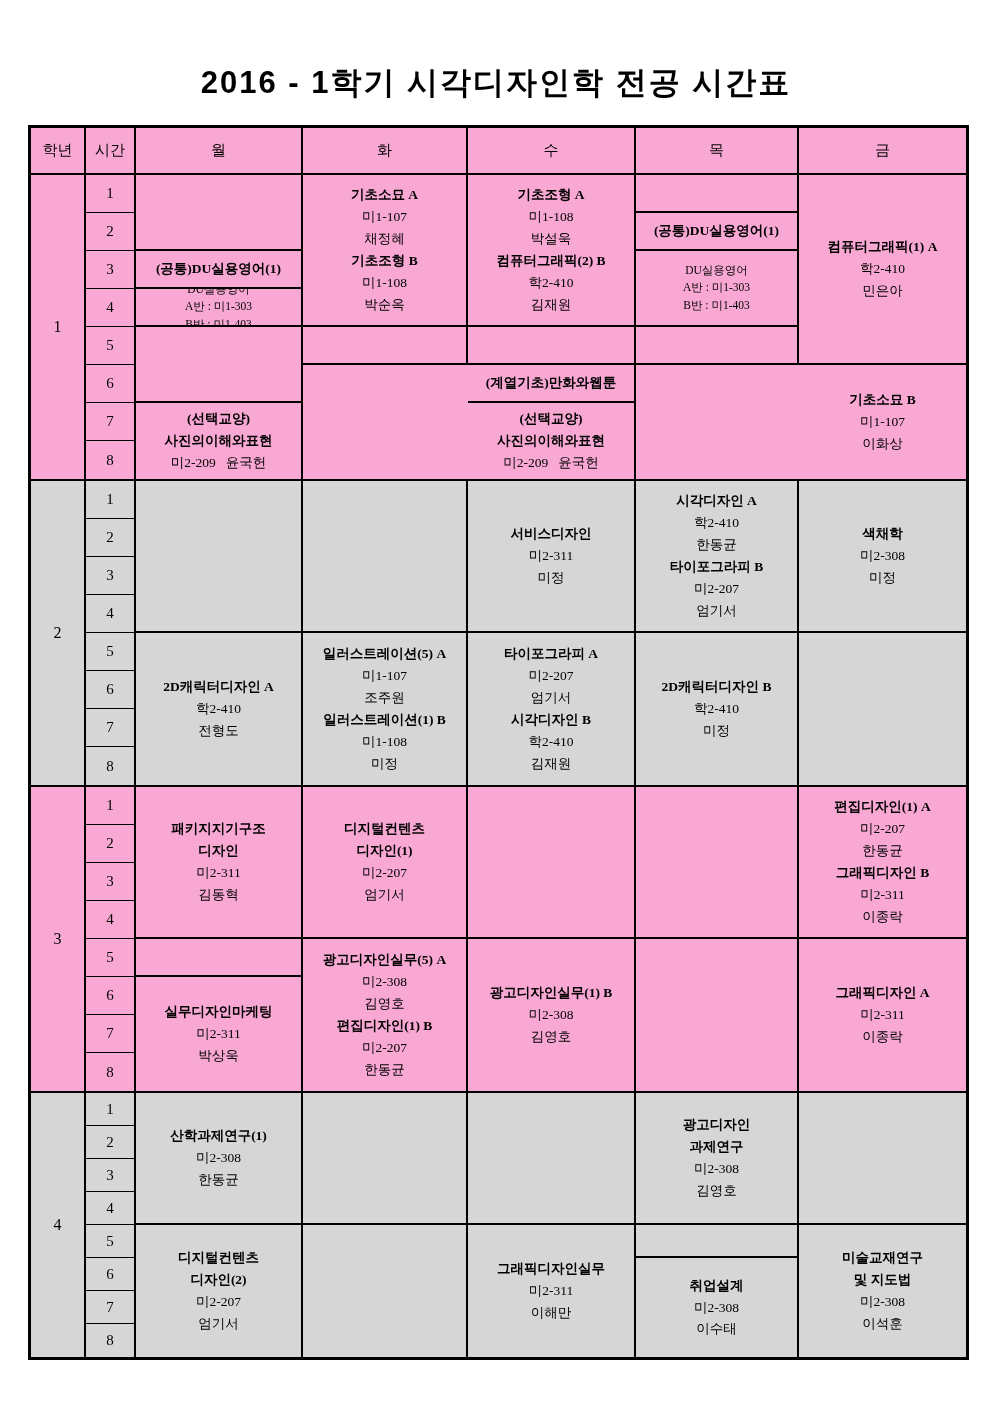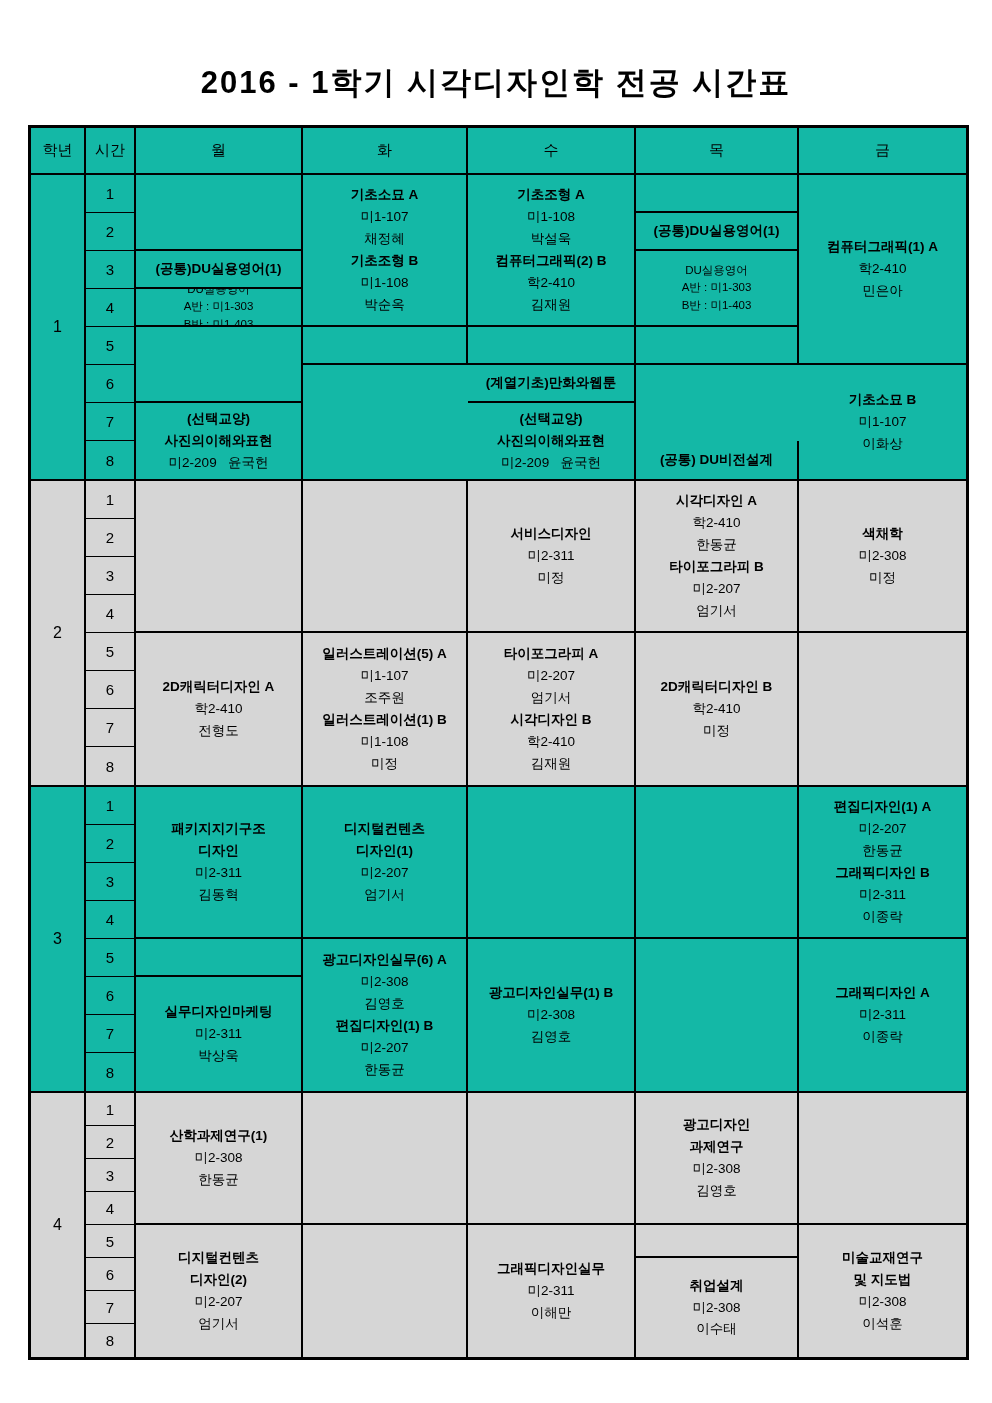--- a/index.html
+++ b/index.html
@@ -6,21 +6,21 @@
   body{
     width:992px;height:1403px;position:relative;background:#ffffff;color:#000;
     font-family:"Liberation Sans","DejaVu Sans",sans-serif;
   }
   .title{
     position:absolute;top:62px;left:0;width:100%;text-align:center;
     font-size:31px;font-weight:bold;letter-spacing:2px;
   }
   .tbl{
     position:absolute;top:125px;left:28px;width:935px;
-    border:3px solid #000;box-sizing:content-box;background:#14b8a6;
+    border:3px solid #000;box-sizing:content-box;background:#f9a8d4;font-family:Liberation Serif, serif;
   }
   .grid{
     display:grid;
     grid-template-columns:55px 50px 167px 165px 168px 163px 167px;
   }
   .hdr{height:45px;border-bottom:2px solid #000;}
   .sec{grid-auto-rows:38px;}
   .sec.s33{grid-auto-rows:33px;}
   .sec.top{border-top:2.5px solid #000;}
   .sec.alt{background:#d6d6d6;}
@@ -114,23 +114,20 @@
     <div class="cell" style="grid-area:1/6/2/7"></div>
     <div class="cell" style="grid-area:2/6/3/7">
         <div class="ln b">(공통)DU실용영어(1)</div>
       </div>
     <div class="cell" style="grid-area:3/6/5/7">
         <div class="ln s">DU실용영어</div>
         <div class="ln s">A반 : 미1-303</div>
         <div class="ln s">B반 : 미1-403</div>
       </div>
     <div class="cell" style="grid-area:5/6/6/7"></div>
-    <div class="cell nb" style="grid-area:8/6/9/7">
-        <div class="ln b">(공통) DU비전설계</div>
-      </div>
 
     <div class="cell nr" style="grid-area:1/7/6/8">
         <div class="ln b">컴퓨터그래픽(1) A</div>
         <div class="ln">학2-410</div>
         <div class="ln">민은아</div>
       </div>
     <div class="cell nr nb" style="grid-area:6/7/9/8">
         <div class="ln b">기초소묘 B</div>
         <div class="ln">미1-107</div>
         <div class="ln">이화상</div>
@@ -219,21 +216,21 @@
         <div class="ln">미2-311</div>
         <div class="ln">박상욱</div>
       </div>
     <div class="cell" style="grid-area:1/4/5/5">
         <div class="ln b">디지털컨텐츠</div>
         <div class="ln b">디자인(1)</div>
         <div class="ln">미2-207</div>
         <div class="ln">엄기서</div>
       </div>
     <div class="cell nb" style="grid-area:5/4/9/5">
-        <div class="ln b">광고디자인실무(6) A</div>
+        <div class="ln b">광고디자인실무(5) A</div>
         <div class="ln">미2-308</div>
         <div class="ln">김영호</div>
         <div class="ln b">편집디자인(1) B</div>
         <div class="ln">미2-207</div>
         <div class="ln">한동균</div>
       </div>
     <div class="cell" style="grid-area:1/5/5/6"></div>
     <div class="cell nb" style="grid-area:5/5/9/6">
         <div class="ln b">광고디자인실무(1) B</div>
         <div class="ln">미2-308</div>

